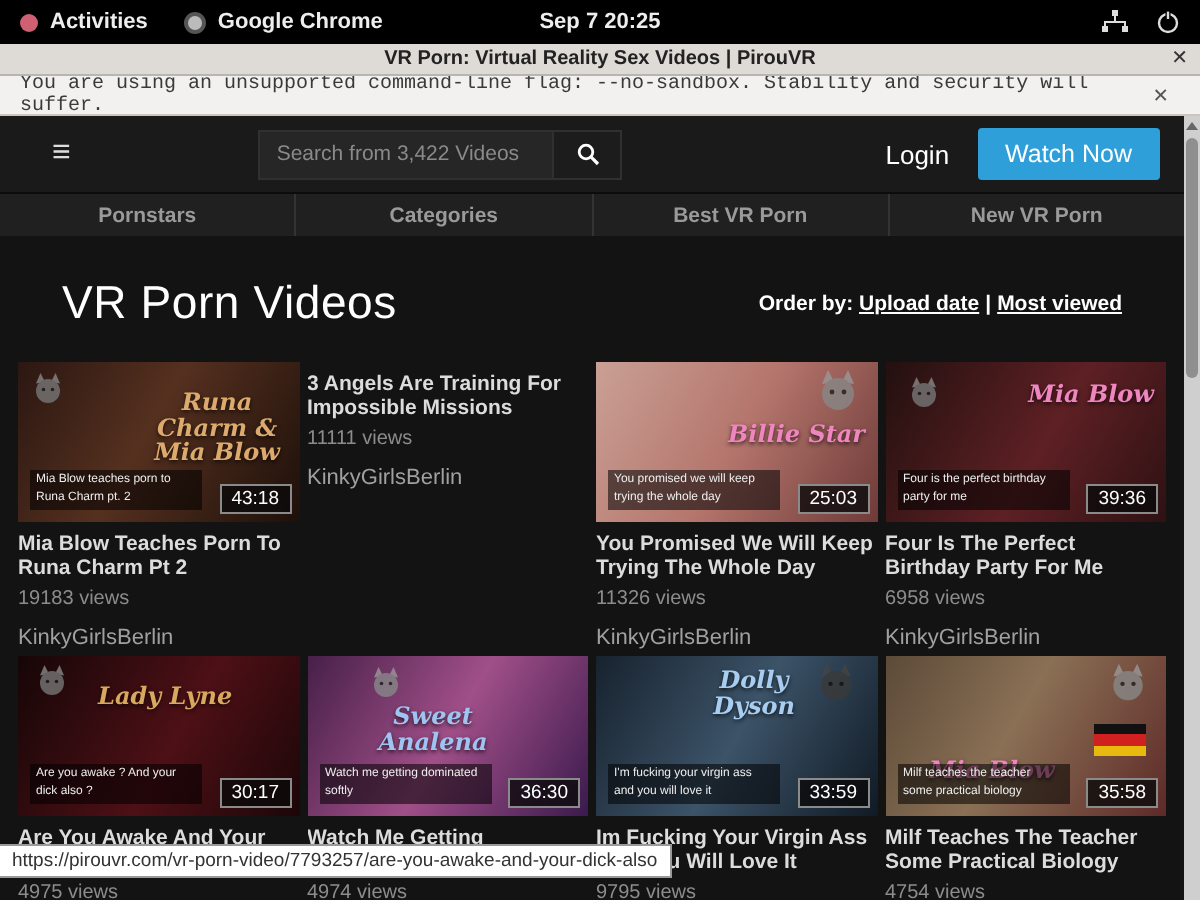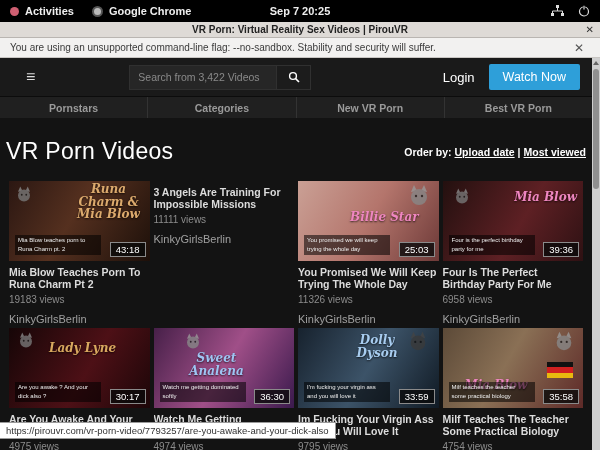--- a/index.html
+++ b/index.html
@@ -21,21 +21,21 @@
 
   
   .tabbar { height:16px; background:#dedad6; color:#222; font-size:10px; display:flex;
     align-items:center; justify-content:center; position:relative; border-bottom:1px solid #b9b5b1; }
   .tabbar .title { font-weight:bold; }
   .tabbar .close { position:absolute; right:6px; top:0; line-height:15px; color:#333;
     font-size:10px; cursor:default; }
 
   
   .warnbar { height:20px; background:#f2f1f0; color:#3a3a3a; font-size:10px; display:flex;
-    align-items:center; padding:0 10px; border-bottom:1px solid #c9c6c3; }
+    align-items:center; padding:0 10px; border-bottom:1px solid #c9c6c3;font-family:Liberation Mono, monospace; }
   .warnbar .msg { flex:1; }
   .warnbar .close { color:#555; font-size:12px; padding-right:6px; }
 
   
   .viewport { position:relative; height:392px; background:#131313; overflow:hidden; }
   .scrollbar { position:absolute; top:0; right:0; width:8px; height:100%; background:#cfcfcf; z-index:40; }
   .scrollbar .arrow { width:0; height:0; margin:3px auto 0; border-left:3px solid transparent;
     border-right:3px solid transparent; border-bottom:4px solid #666; }
   .scrollbar .thumb { width:6px; margin:4px auto 0; height:120px; background:#8f8f8f; border-radius:3px; }
 
@@ -59,21 +59,21 @@
   .login { color:#fff; font-size:13px; }
   .join { background:#2e9fd9; color:#fff; font-size:12.5px; padding:6px 14px; border-radius:2px; }
 
   
   .nav { height:22px; background:#202020; display:flex; border-top:1px solid #0c0c0c; }
   .nav-item { flex:1; display:flex; align-items:center; justify-content:center; color:#9a9a9a;
     font-size:10.5px; font-weight:bold; border-right:1px solid #333; }
   .nav-item:last-child { border-right:none; }
 
   
-  .headrow { display:flex; align-items:center; justify-content:space-between; padding:20px 6px 16px; }
+  .headrow { display:flex; align-items:center; justify-content:space-between; padding:20px 31px 16px; }
   .page-title { color:#fff; font-size:23px; font-weight:500; letter-spacing:.3px; }
   .orderby { color:#fff; font-size:10.5px; font-weight:bold; }
   .orderby a { color:#fff; text-decoration:underline; }
   .orderby .sep { padding:0 3px; }
 
   
   .grid { display:grid; grid-template-columns:repeat(4,1fr); column-gap:4px; row-gap:3px; padding:0 9px; }
   .card { width:100%; }
   .thumb { position:relative; height:80px; overflow:hidden; }
   .cat-logo { position:absolute; opacity:.8; }
@@ -85,22 +85,22 @@
   .t2 { background:linear-gradient(120deg,#241505 0%,#6b4312 55%,#20130a 100%); }
   .t3 { background:linear-gradient(120deg,#caa095 0%,#b4756c 50%,#6e3a38 100%); }
   .t4 { background:linear-gradient(120deg,#23100f 0%,#5e2024 55%,#2e1113 100%); }
   .t5 { background:linear-gradient(120deg,#160607 0%,#4d1016 55%,#1c0608 100%); }
   .t6 { background:linear-gradient(120deg,#472049 0%,#a04f88 50%,#3b1a4d 100%); }
   .t7 { background:linear-gradient(120deg,#17222e 0%,#3c5368 50%,#101a24 100%); }
   .t8 { background:linear-gradient(120deg,#5c4a38 0%,#8a7055 45%,#5e2a28 100%); }
   .oname { position:absolute; right:6px; font-family:"DejaVu Serif",serif; font-style:italic;
     font-weight:bold; font-size:12px; line-height:1.05; text-align:center; max-width:70px;
     text-shadow:0 1px 2px rgba(0,0,0,.7); }
-  .t1 .oname{ top:2px; color:#dcaa6d; } .t2 .oname{ top:28px; left:28px; right:auto; color:#d9a85f; }
-  .t3 .oname{ top:30px; right:20px; color:#ef86c0;margin-left:34px; } .t4 .oname{ top:10px; color:#ef86c0; }
+  .t1 .oname{ top:14px; color:#dcaa6d; } .t2 .oname{ top:28px; left:28px; right:auto; color:#d9a85f; }
+  .t3 .oname{ top:30px; right:6px; color:#ef86c0;margin-left:34px; } .t4 .oname{ top:10px; color:#ef86c0; }
   .t5 .oname{ top:14px; left:40px; right:auto; color:#d9a85f; }
   .t6 .oname{ top:24px; left:28px; right:auto; color:#9fc4f2; }
   .t7 .oname{ top:6px; left:44px; right:auto; color:#a8cdf0; }
   .t8 .oname{ bottom:16px; left:22px; right:auto; color:#ef86c0; }
   .ocap { position:absolute; left:6px; bottom:6px; max-width:86px; font-size:6px; color:#eee;
     background:rgba(0,0,0,.55); padding:1px 3px; line-height:1.5; }
   .dur { position:absolute; right:4px; bottom:4px; background:rgba(10,10,10,.8);
     border:1px solid #8a8a8a; color:#fff; font-size:9.5px; padding:1px 5px; }
   .flag { position:absolute; right:10px; top:34px; width:26px; height:16px; display:block; }
   .flag i { display:block; height:33.3%; }
@@ -173,22 +173,22 @@
         </span>
         <span class="auth">
           <span class="login">Login</span>
           <span class="join">Watch Now</span>
         </span>
       </div>
 
       <div class="nav">
         <span class="nav-item">Pornstars</span>
         <span class="nav-item">Categories</span>
+        <span class="nav-item">Best VR Porn</span>
         <span class="nav-item">New VR Porn</span>
-        <span class="nav-item">Best VR Porn</span>
       </div>
 
       <div class="headrow">
         <span class="page-title">VR Porn Videos</span>
         <span class="orderby">
           <span>Order by:</span>
           <a>Upload date</a><span class="sep">|</span><a>Most viewed</a>
         </span>
       </div>
 

